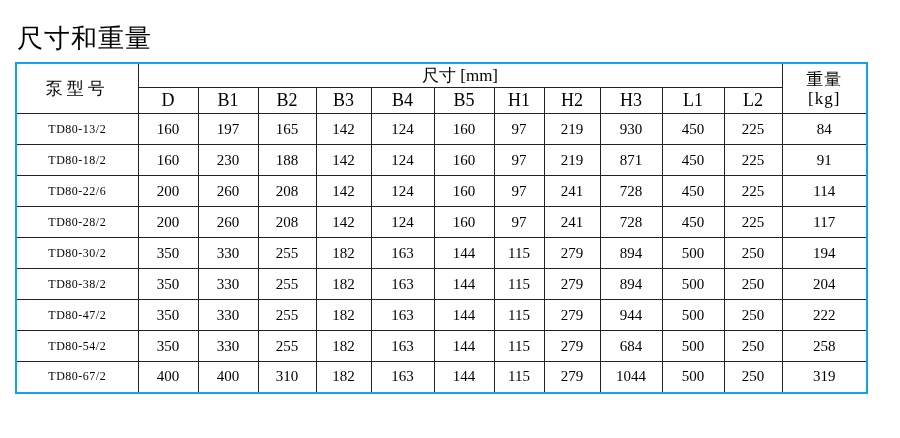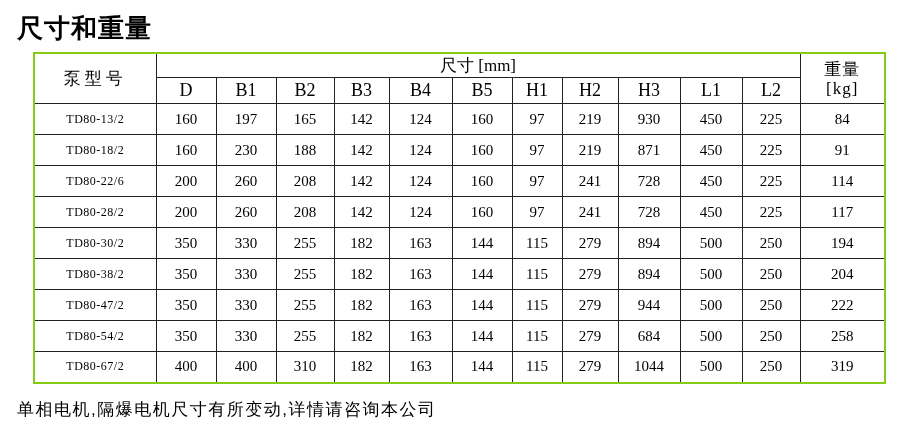--- a/index.html
+++ b/index.html
@@ -13,32 +13,32 @@
     font-family: "Liberation Serif", serif;
     overflow: hidden;
   }
   .page {
     width: 900px;
     height: 438px;
     background: #fff;
   }
   h1.title {
     font-family: "Liberation Sans", "DejaVu Sans", sans-serif;
-    font-weight: bold;
+    font-weight: normal;
     font-size: 26px;
     line-height: 30px;
-    margin: 13px 0 9px 17px;
+    margin: 23px 0 9px 17px;
     letter-spacing: 1px;
   }
   table.spec {
     border-collapse: collapse;
     table-layout: fixed;
-    margin-left: 33px;
+    margin-left: 15px;
     width: 851px;
-    border: 2px solid #84cc16;
+    border: 2px solid #0ea5e9;
   }
   table.spec th,
   table.spec td {
     border: 1px solid #222;
     text-align: center;
     vertical-align: middle;
     font-weight: normal;
     padding: 0;
     overflow: hidden;
     white-space: nowrap;
@@ -244,15 +244,14 @@
           <td>115</td>
           <td>279</td>
           <td>1044</td>
           <td>500</td>
           <td>250</td>
           <td>319</td>
         </tr>
       </tbody>
   </table>
 
-  <p class="footnote">单相电机,隔爆电机尺寸有所变动,详情请咨询本公司</p>
 
 </div>
 
 </body></html>

